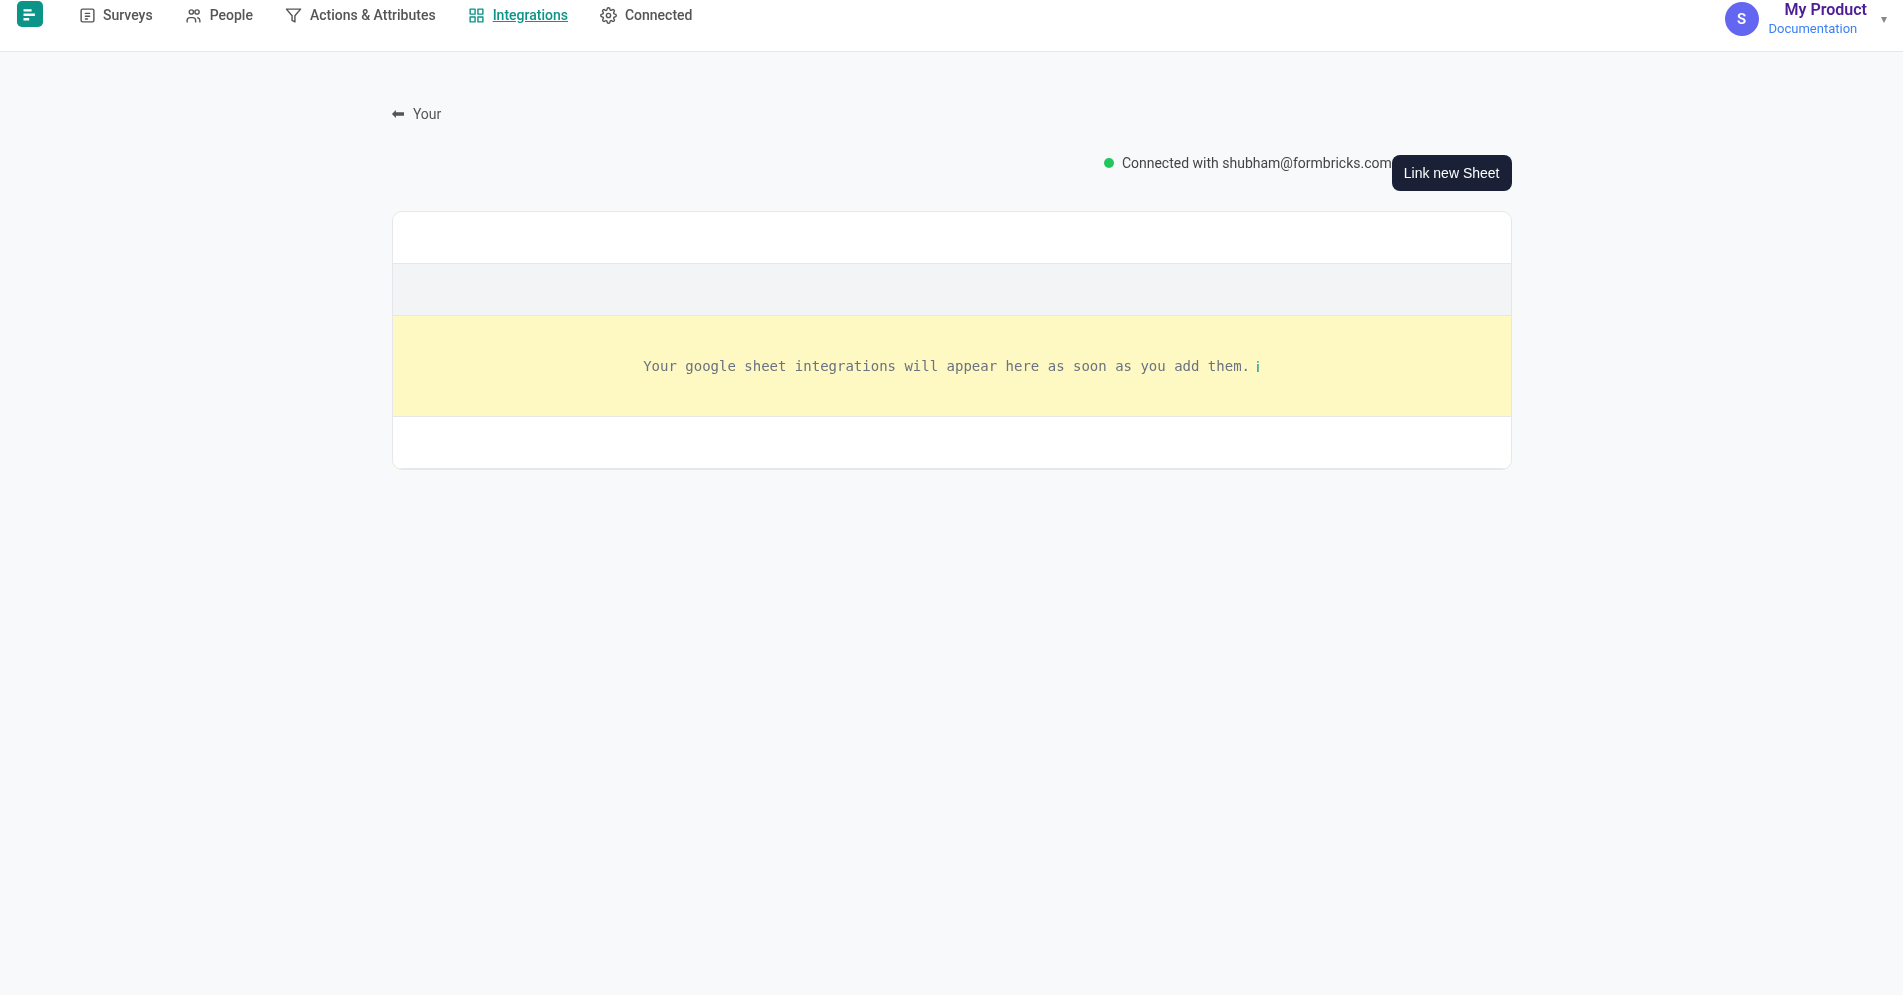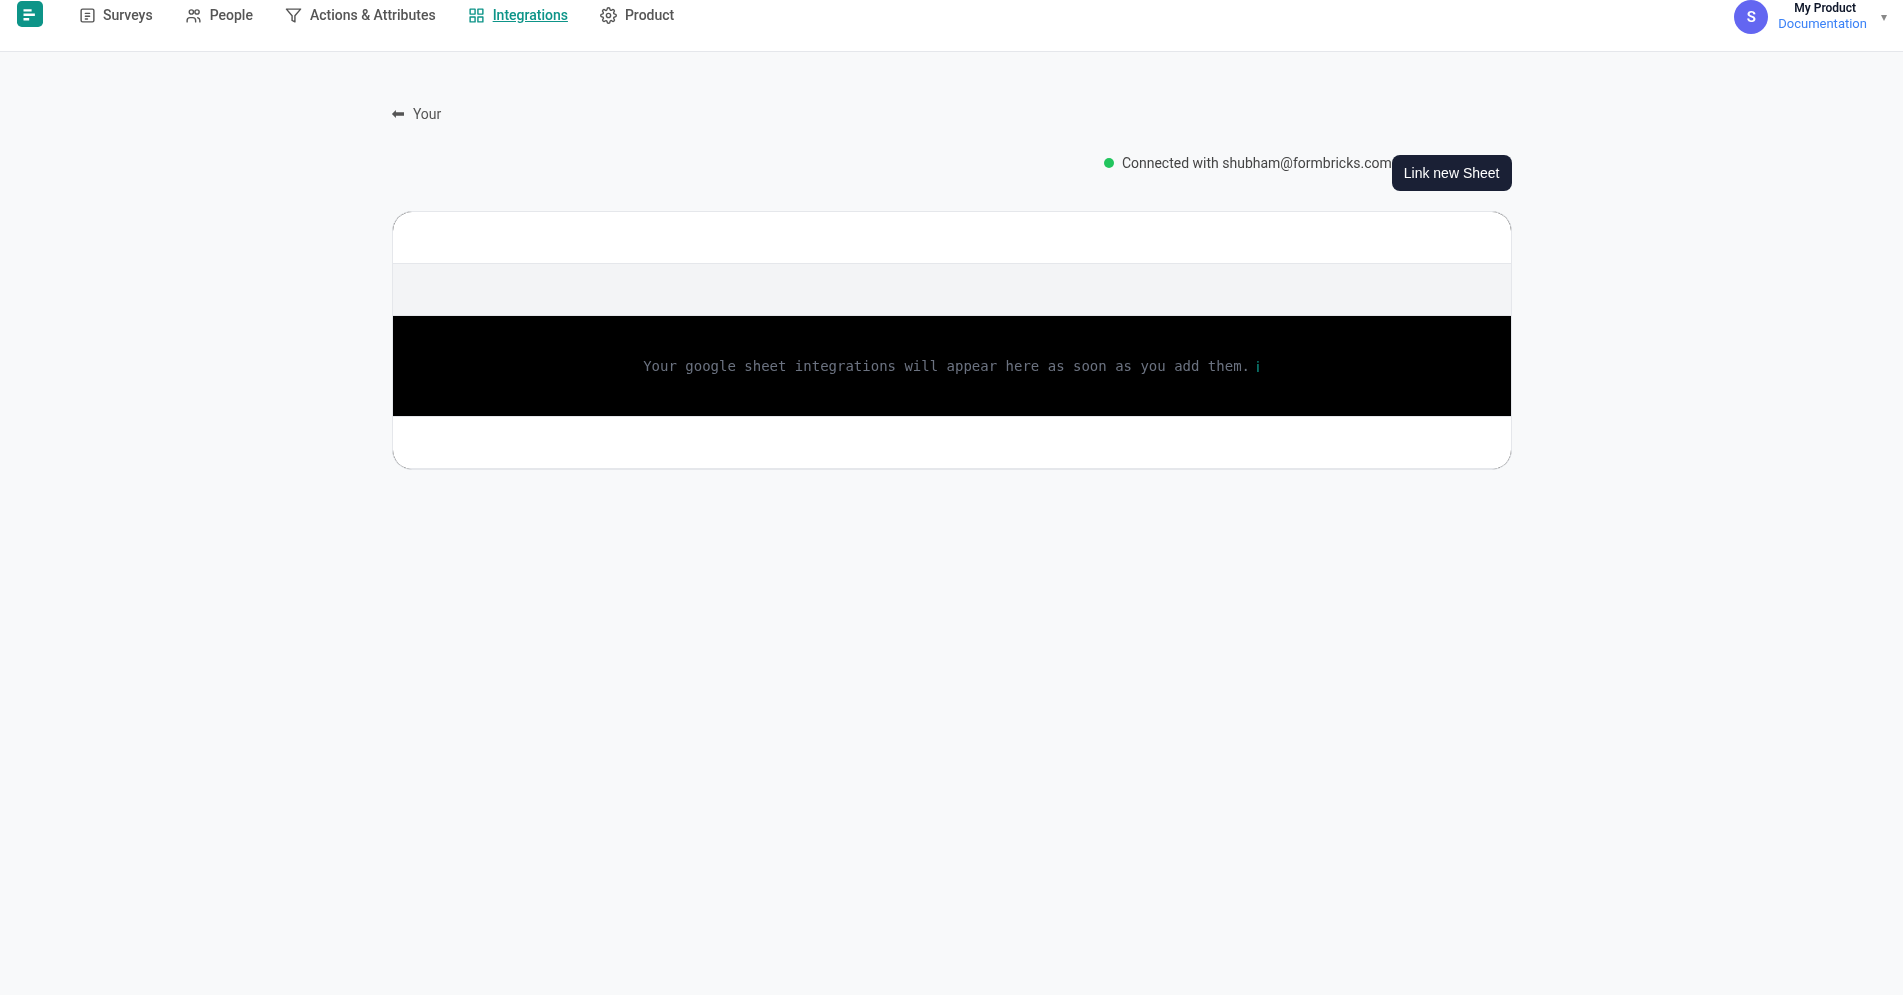--- a/index.html
+++ b/index.html
@@ -69,23 +69,23 @@
       justify-content: center;
       font-size: 15px;
       font-weight: 600;
     }
     .nav-product {
       display: flex;
       flex-direction: column;
       line-height: 1.3;
     }
     .nav-product-name {
-      font-size: 12px;
+      font-size: 16px;
       font-weight: 600;
-      color: #0f172a;
+      color: #4c1d95;
       margin-left: 16px;
     }
     .nav-product-sub {
       font-size: 13px;
       color: #3b82f6;
     }
     .nav-chevron {
       color: #888;
       font-size: 12px;
       margin-left: 4px;
@@ -141,22 +141,22 @@
       border-radius: 8px;
       padding: 10px 12px;
       font-size: 14px;
       font-weight: 500;
       cursor: pointer;
       white-space: nowrap;
     }
 
     
     .content-area {
-      background: #000000;
-      border-radius: 20px;
+      background: #fef9c3;
+      border-radius: 10px;
       border: 1px solid #e5e7eb;
       overflow: hidden;
     }
     .card-header-row {
       background: #fff;
       padding: 14px 20px;
       border-bottom: 1px solid #e5e7eb;
       min-height: 52px;
     }
     .card-sub-header {
@@ -247,21 +247,21 @@
       <span style="color:#0d9488;text-decoration:underline;">Integrations</span>
     </a>
 
     <a class="nav-item">
       <span class="nav-icon">
         <svg width="17" height="17" viewBox="0 0 24 24" fill="none" stroke="#555" stroke-width="2" stroke-linecap="round" stroke-linejoin="round">
           <circle cx="12" cy="12" r="3"></circle>
           <path d="M19.4 15a1.65 1.65 0 0 0 .33 1.82l.06.06a2 2 0 0 1-2.83 2.83l-.06-.06a1.65 1.65 0 0 0-1.82-.33 1.65 1.65 0 0 0-1 1.51V21a2 2 0 0 1-4 0v-.09A1.65 1.65 0 0 0 9 19.4a1.65 1.65 0 0 0-1.82.33l-.06.06a2 2 0 0 1-2.83-2.83l.06-.06A1.65 1.65 0 0 0 4.68 15a1.65 1.65 0 0 0-1.51-1H3a2 2 0 0 1 0-4h.09A1.65 1.65 0 0 0 4.6 9a1.65 1.65 0 0 0-.33-1.82l-.06-.06a2 2 0 0 1 2.83-2.83l.06.06A1.65 1.65 0 0 0 9 4.68a1.65 1.65 0 0 0 1-1.51V3a2 2 0 0 1 4 0v.09a1.65 1.65 0 0 0 1 1.51 1.65 1.65 0 0 0 1.82-.33l.06-.06a2 2 0 0 1 2.83 2.83l-.06.06A1.65 1.65 0 0 0 19.4 9a1.65 1.65 0 0 0 1.51 1H21a2 2 0 0 1 0 4h-.09a1.65 1.65 0 0 0-1.51 1z"></path>
         </svg>
       </span>
-      <span>Product</span>
+      <span>Connected</span>
     </a>
   </div>
 
   <div class="nav-right">
     <div class="nav-avatar">S</div>
     <div class="nav-product">
       <span class="nav-product-name">My Product</span>
       <span class="nav-product-sub">Documentation</span>
     </div>
     <span class="nav-chevron">▾</span>

